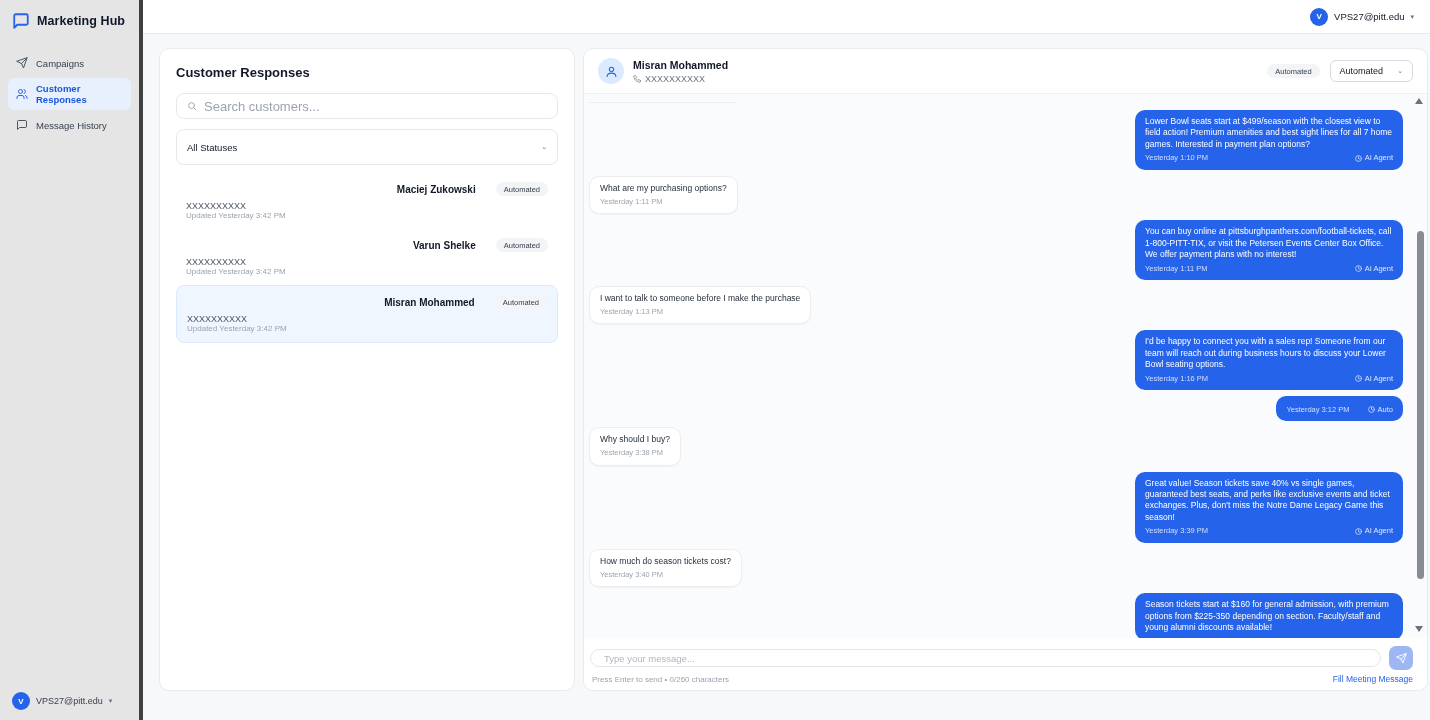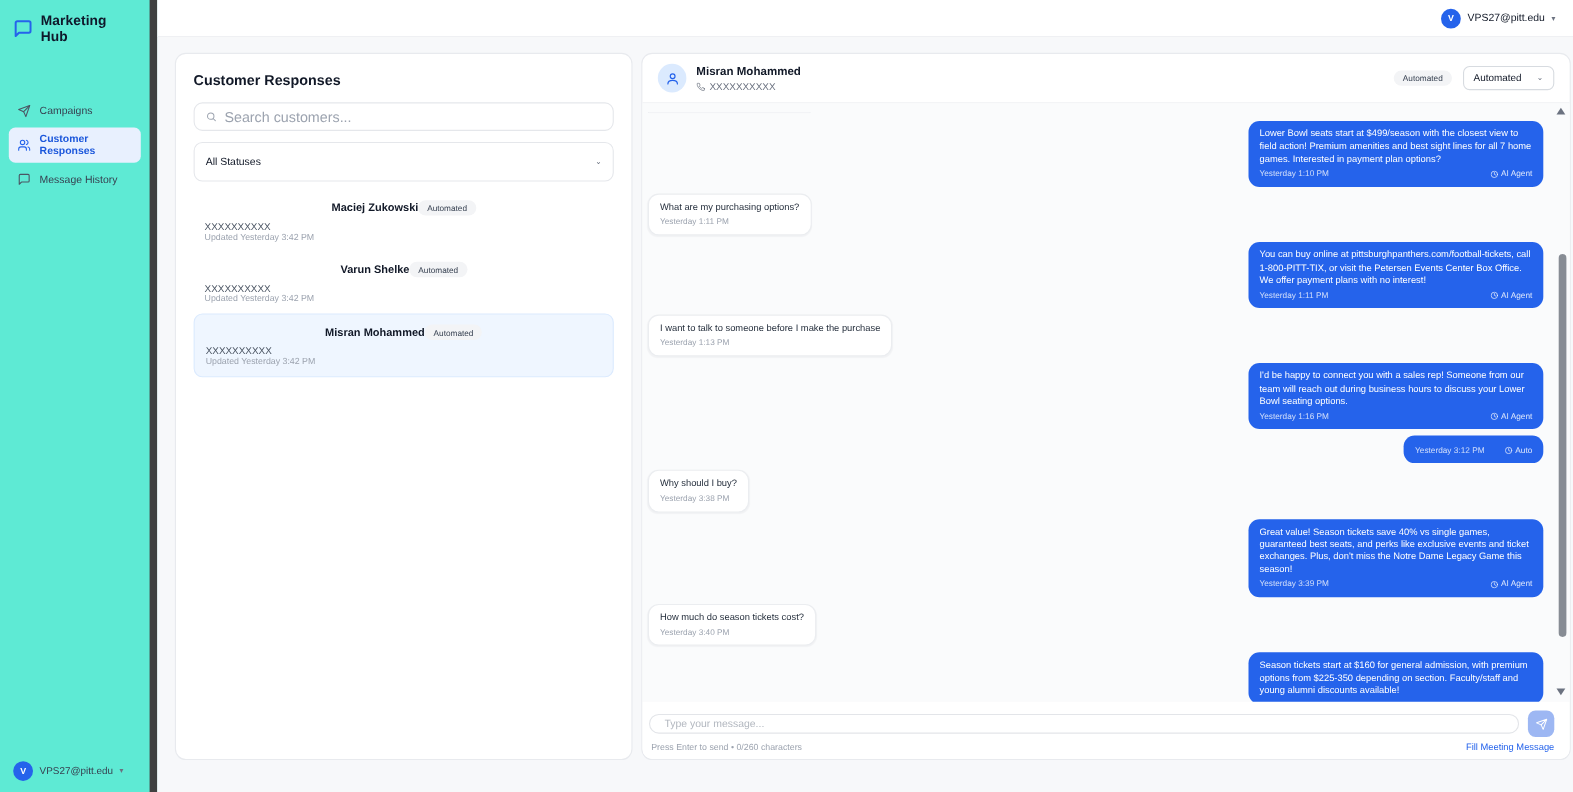--- a/index.html
+++ b/index.html
@@ -1,21 +1,21 @@
 <!DOCTYPE html>
 <html><head>
 <meta charset="utf-8">
 <style>
   * { margin:0; padding:0; box-sizing:border-box; }
   html,body { width:1430px; height:720px; overflow:hidden; }
   body { font-family:"Liberation Sans", sans-serif; color:#1f2937; background:#fff; }
   .app { display:flex; width:1430px; height:720px; }
 
   
-  .sidebar { width:143px; flex-shrink:0; background:#5eead4; border-right:7px solid #404040; display:flex; flex-direction:column;gap:28px; }
+  .sidebar { width:143px; flex-shrink:0; background:#e5e5e5; border-right:4px solid #404040; display:flex; flex-direction:column; }
   .logo-row { display:flex; align-items:center; gap:7px; padding:12px 12px 14px 12px; }
   .logo-icon { width:18px; height:18px; color:#2563eb; }
   .logo-icon svg { width:18px; height:18px; }
   .logo-title { font-size:12.5px; font-weight:bold; color:#0f172a; letter-spacing:.1px; }
   .nav { padding:8px 8px; display:flex; flex-direction:column; gap:4px; }
   .nav-item { display:flex; align-items:center; gap:8px; padding:5px 8px; border-radius:6px; font-size:9.5px; color:#374151; cursor:pointer; }
   .nav-item .nicon { width:12px; height:12px; color:#4b5563; flex-shrink:0; }
   .nav-item .nicon svg { width:12px; height:12px; display:block; }
   .nav-item.active { background:#e8f0fe; color:#1a56db; font-weight:bold; }
   .nav-item.active .nicon { color:#2563eb; }
@@ -38,21 +38,21 @@
   .panel-title { font-size:13px; font-weight:bold; color:#111827; margin-bottom:13px; }
   .search-box { display:flex; align-items:center; gap:7px; height:26px; border:1px solid #e5e7eb; border-radius:8px; padding:0 10px; margin-bottom:10px; background:#fff; }
   .search-box .sicon { width:10px; height:10px; color:#9ca3af; flex-shrink:0; }
   .search-box .sicon svg { width:10px; height:10px; display:block; }
   .search-box input { border:none; outline:none; flex:1; font-size:13px; font-family:inherit; color:#111827; background:transparent; }
   .search-box input::placeholder { color:#9ca3af; }
   .select-box { display:flex; align-items:center; justify-content:space-between; height:36px; border:1px solid #e5e7eb; border-radius:8px; padding:0 10px; font-size:9.5px; color:#111827; cursor:pointer; background:#fff; }
   .customer-list { margin-top:8px; display:flex; flex-direction:column; }
   .customer-row { padding:9px 10px; border-radius:8px; cursor:pointer; }
   .customer-row.selected { background:#eff6ff; border:1px solid #dbeafe; }
-  .cr-top { display:flex; align-items:center; justify-content:center; }
+  .cr-top { display:flex; align-items:center; justify-content:flex-end;gap:20px; }
   .cr-name { font-size:10px; font-weight:bold; color:#111827; }
   .badge { font-size:7.5px; color:#374151; background:#f3f4f6; border-radius:999px; padding:2.5px 8px; white-space:nowrap; }
   .cr-phone { font-size:9px; color:#4b5563; margin-top:5px; }
   .cr-updated { font-size:8px; color:#9ca3af; }
 
   
   .chat-panel { flex:1; display:flex; flex-direction:column; min-width:0; overflow:hidden; }
   .chat-header { display:flex; align-items:center; padding:9px 14px; border-bottom:1px solid #eef0f3; flex-shrink:0; }
   .contact-avatar { width:26px; height:26px; border-radius:50%; background:#dbeafe; color:#2563eb; display:flex; align-items:center; justify-content:center; margin-right:9px; flex-shrink:0; }
   .contact-avatar svg { width:13px; height:13px; }

